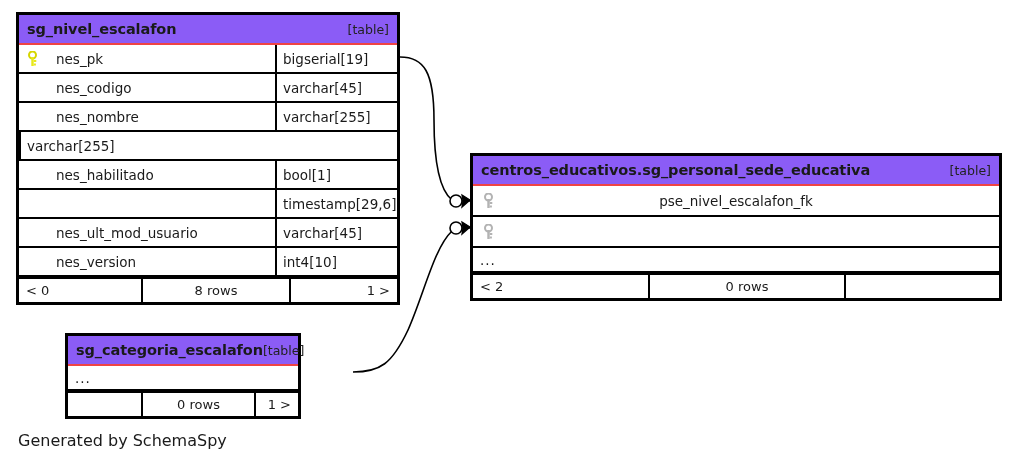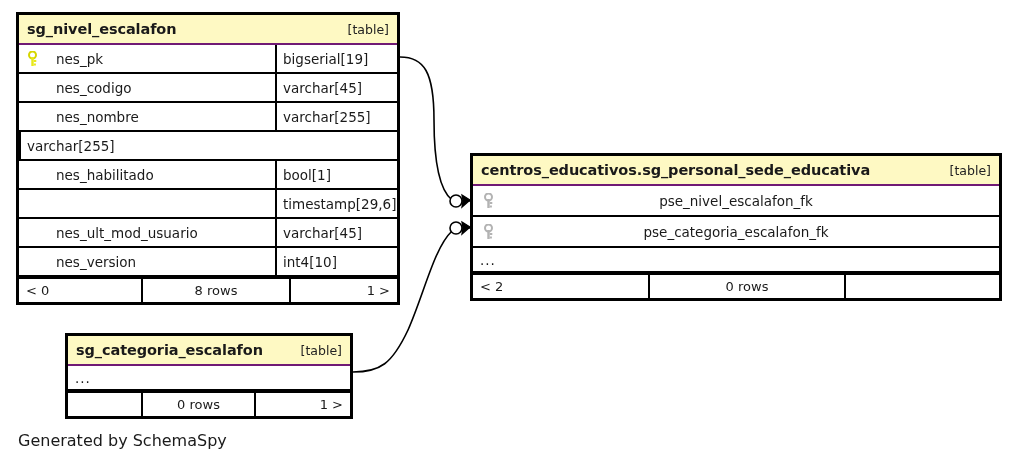--- a/index.html
+++ b/index.html
@@ -35,22 +35,22 @@
 
   .table-node {
     position: absolute;
     z-index: 2;
     background: #ffffff;
     border: 3px solid #000000;
     box-sizing: border-box;
   }
 
   .table-header {
-    background: #fef9c3;
-    border-bottom: 2px solid #701a75;
+    background: #8b5cf6;
+    border-bottom: 2px solid #ef4444;
     display: flex;
     align-items: center;
     justify-content: space-between;
     padding: 0 8px;
     box-sizing: border-box;
     height: 30px;
   }
   .table-title {
     font-weight: bold;
     font-size: 14.5px;
@@ -158,21 +158,21 @@
     flex: 1 1 auto; justify-content: center; position: relative; padding-left: 0;
   }
   #node-centros_educativos-sg_personal_sede_educativa .key-icon {
     position: absolute; left: 10px; top: 50%; transform: translateY(-50%);
   }
   #node-centros_educativos-sg_personal_sede_educativa .f0 { width: 175px; flex: 0 0 175px; }
   #node-centros_educativos-sg_personal_sede_educativa .f1 { width: 196px; flex: 0 0 196px; }
   #node-centros_educativos-sg_personal_sede_educativa .f2 { flex: 1 1 auto; }
 
   #node-sg_categoria_escalafon {
-    left: 65px; top: 333px; width: 288px;
+    left: 65px; top: 333px; width: 236px;
   }
   #node-sg_categoria_escalafon .f0 { width: 73px; flex: 0 0 73px; }
   #node-sg_categoria_escalafon .f1 { width: 113px; flex: 0 0 113px; }
   #node-sg_categoria_escalafon .f2 { flex: 1 1 auto; }
 
   #credit-text {
     position: absolute;
     left: 18px;
     top: 431px;
     font-size: 16px;
@@ -307,21 +307,20 @@
     <div class="col-row">
       <div class="col-name">
         <span class="key-icon">
           <svg width="11" height="16" viewBox="0 0 11 16">
             <circle cx="5.5" cy="4" r="3.5" fill="none" stroke="#b3b3b3" stroke-width="2"></circle>
             <rect x="4.3" y="6" width="2.4" height="9" fill="#b3b3b3"></rect>
             <rect x="6.7" y="9" width="2.6" height="2" fill="#b3b3b3"></rect>
             <rect x="6.7" y="12.5" width="2.2" height="2" fill="#b3b3b3"></rect>
           </svg>
         </span>
-        <span>pse_categoria_escalafon_fk</span>
       </div>
     </div>
 
     <div class="ellipsis-row">...</div>
 
     <div class="footer-row">
       <div class="footer-cell fc-left f0">&lt; 2</div>
       <div class="footer-cell fc-center f1">0 rows</div>
       <div class="footer-cell fc-right f2"></div>
     </div>

